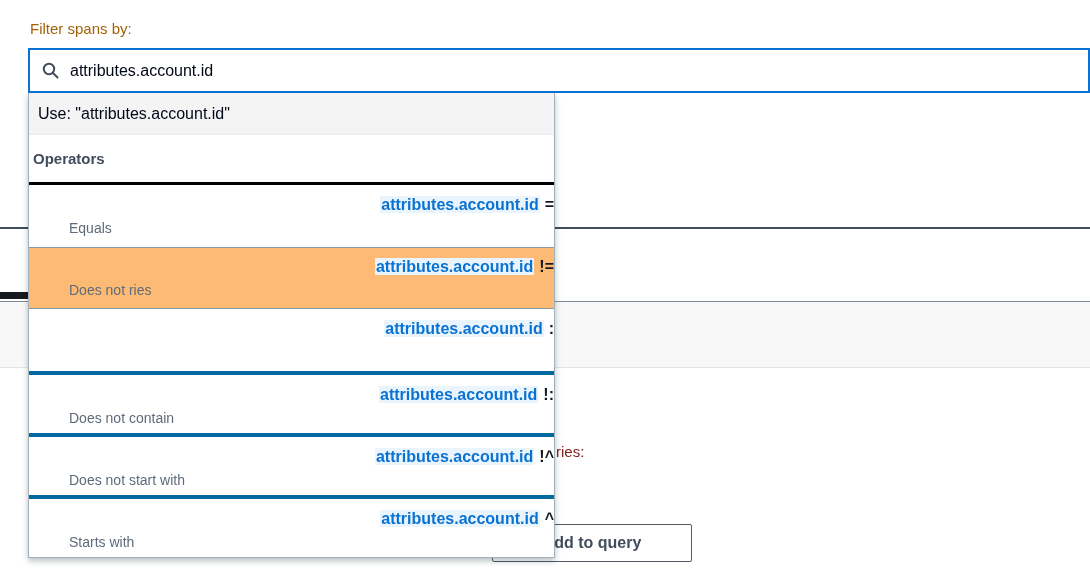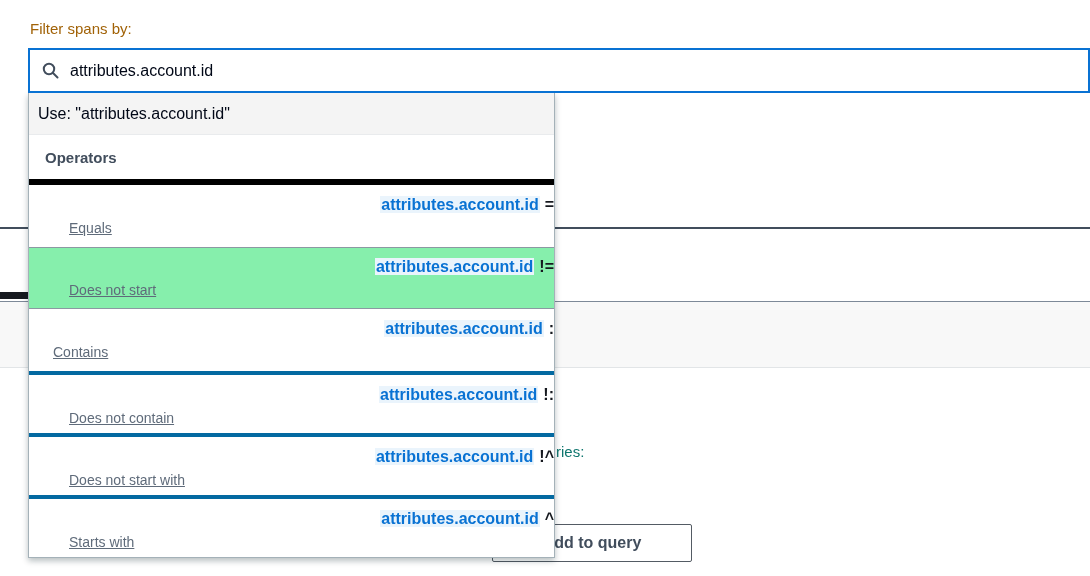--- a/index.html
+++ b/index.html
@@ -23,21 +23,21 @@
   }
   .gray-band {
     position: absolute; left: 0; top: 301px;
     width: 1090px; height: 67px;
     background: #f8f8f8;
     border-top: 1px solid #7d8998;
     border-bottom: 1px solid #e2e5e7;
   }
   .partial-label {
     position: absolute; left: 556px; top: 443px;
-    font-size: 15px; color: #0f766e;
+    font-size: 15px; color: #7f1d1d;
   }
   .add-btn {
     position: absolute; left: 492px; top: 524px;
     width: 200px; height: 38px;
     background: #ffffff;
     border: 1px solid #545b64; border-radius: 2px;
     display: flex; align-items: center; justify-content: center;
     font-family: inherit; font-size: 16px; font-weight: 700; color: #414d5c;
     cursor: pointer;
   }
@@ -70,37 +70,37 @@
   .use-row {
     height: 42px; background: #f4f4f4;
     border-bottom: 1px solid #e9ebed;
     display: flex; align-items: center;
     padding-left: 9px;
     font-size: 16px; color: #000716;
     cursor: pointer;
   }
   .ops-header {
     height: 50px;
-    border-bottom: 6px solid #000000;
+    border-bottom: 3px solid #000000;
     display: flex; align-items: center;
-    padding-left: 16px;
+    padding-left: 4px;
     font-size: 15px; font-weight: 700; color: #414d5c;
   }
   .opt-row {
     height: 62px;
     padding: 9px 0 0 40px;
     cursor: pointer;
   }
   .opt-row + .opt-row { border-top: 4px solid #0369a1; }
   .opt-row .main { font-size: 16px; font-weight: 700; line-height: 21px; text-align: right; }
   .opt-row .attr { color: #0972d3; background: #eaf4fc; padding: 0 1px; }
   .opt-row .sym  { color: #16191f; margin-left: 5px; }
-  .opt-row .desc { font-size: 14px; color: #5f6b7a; line-height: 20px; margin-top: 3px; text-decoration: underline; }
+  .opt-row .desc { font-size: 14px; color: #5f6b7a; line-height: 20px; margin-top: 3px; }
   .opt-row.highlighted {
-    background: #86efac;
+    background: #fdba74;
     border-top: 1px solid #8c99a2 !important;
     border-bottom: 1px solid #8c99a2;
     padding-top: 8px;
   }
   .opt-row.highlighted + .opt-row { border-top: none; padding-left: 24px; }
 </style>
 </head>
 <body>
 
 <div class="bg-divider"></div>
@@ -125,27 +125,26 @@
       <div class="opt-row">
     <div class="main">
       <span class="attr">attributes.account.id</span><span class="sym">=</span>
     </div>
     <div class="desc">Equals</div>
   </div>
       <div class="opt-row highlighted">
     <div class="main">
       <span class="attr">attributes.account.id</span><span class="sym">!=</span>
     </div>
-    <div class="desc">Does not start</div>
+    <div class="desc">Does not ries</div>
   </div>
       <div class="opt-row">
     <div class="main">
       <span class="attr">attributes.account.id</span><span class="sym">:</span>
     </div>
-    <div class="desc">Contains</div>
   </div>
       <div class="opt-row">
     <div class="main">
       <span class="attr">attributes.account.id</span><span class="sym">!:</span>
     </div>
     <div class="desc">Does not contain</div>
   </div>
       <div class="opt-row">
     <div class="main">
       <span class="attr">attributes.account.id</span><span class="sym">!^</span>

